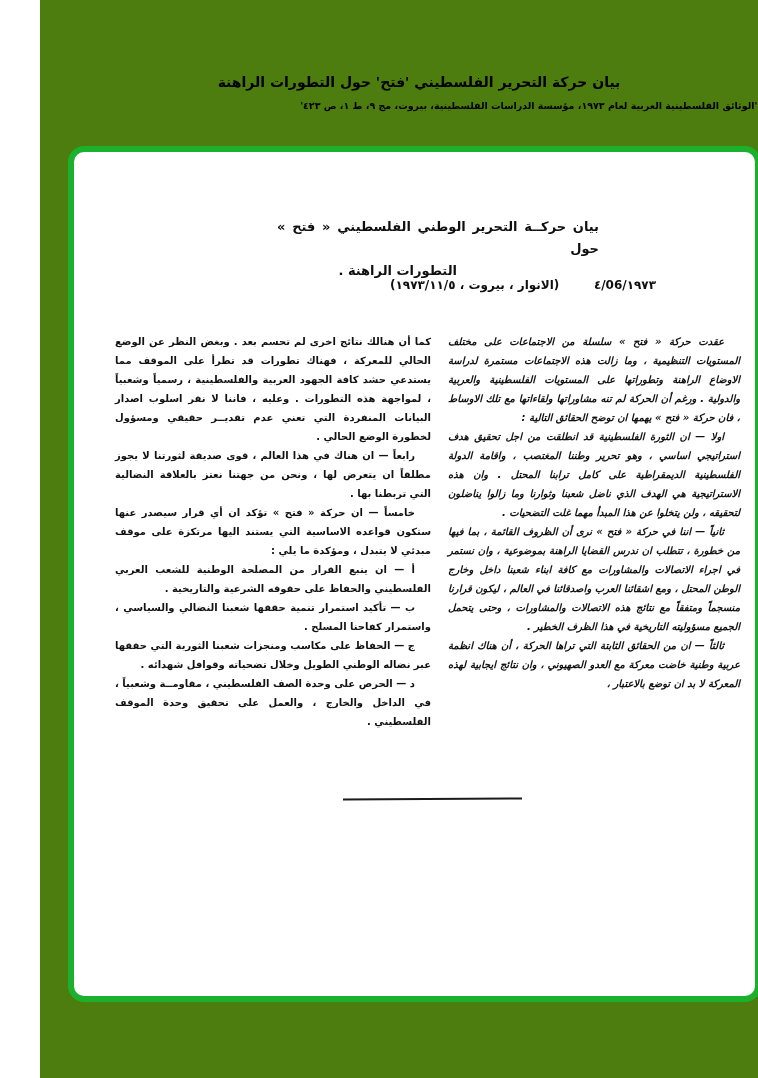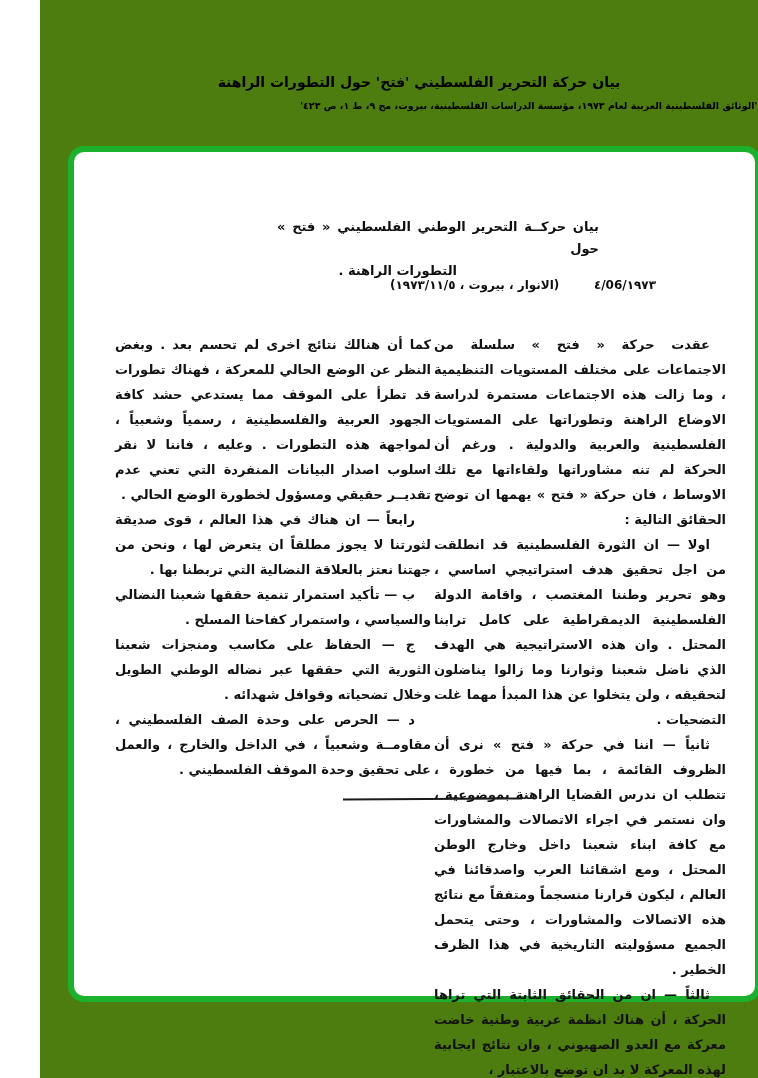--- a/index.html
+++ b/index.html
@@ -37,24 +37,24 @@
   
   .date-row {
     position:absolute; left:316px; top:126px; width:266px;
     display:flex; justify-content:space-between; align-items:baseline;
     font-weight:bold; font-size:12px; color:#0f0f0f;
   }
 
   
   .col {
     position:absolute; top:180px;
-    font-size:13px; font-weight:bold; line-height:25px;
+    font-size:10px; font-weight:bold; line-height:19px;
     text-align:justify; color:#121212;
   }
-  .col-right { left:360px; width:292px; }
+  .col-right { left:374px; width:292px;font-style:italic; }
   .col-left  { left:41px;  width:316px; }
   .col p { margin:0; }
   .col p.indent { text-indent:16px; }
 
   
   .divider {
     position:absolute; left:269px; top:646px; width:179px; height:2px;
     background:#1b1b1b; transform:rotate(-0.4deg);
   }
 </style>
@@ -82,20 +82,22 @@
     <div class="col col-right" dir="rtl">
       <p class="indent">عقدت حركة « فتح » سلسلة من الاجتماعات على مختلف المستويات التنظيمية ، وما زالت هذه الاجتماعات مستمرة لدراسة الاوضاع الراهنة وتطوراتها على المستويات الفلسطينية والعربية والدولية . ورغم أن الحركة لم تنه مشاوراتها ولقاءاتها مع تلك الاوساط ، فان حركة « فتح » يهمها ان توضح الحقائق التالية :</p>
       <p class="indent">اولا — ان الثورة الفلسطينية قد انطلقت من اجل تحقيق هدف استراتيجي اساسي ، وهو تحرير وطننا المغتصب ، واقامة الدولة الفلسطينية الديمقراطية على كامل ترابنا المحتل . وان هذه الاستراتيجية هي الهدف الذي ناضل شعبنا وثوارنا وما زالوا يناضلون لتحقيقه ، ولن يتخلوا عن هذا المبدأ مهما غلت التضحيات .</p>
       <p class="indent">ثانياً — اننا في حركة « فتح » نرى أن الظروف القائمة ، بما فيها من خطورة ، تتطلب ان ندرس القضايا الراهنة بموضوعية ، وان نستمر في اجراء الاتصالات والمشاورات مع كافة ابناء شعبنا داخل وخارج الوطن المحتل ، ومع اشقائنا العرب واصدقائنا في العالم ، ليكون قرارنا منسجماً ومتفقاً مع نتائج هذه الاتصالات والمشاورات ، وحتى يتحمل الجميع مسؤوليته التاريخية في هذا الظرف الخطير .</p>
       <p class="indent">ثالثاً — ان من الحقائق الثابتة التي تراها الحركة ، أن هناك انظمة عربية وطنية خاضت معركة مع العدو الصهيوني ، وان نتائج ايجابية لهذه المعركة لا بد ان توضع بالاعتبار ،</p>
     </div>
 
     <div class="col col-left" dir="rtl">
       <p>كما أن هنالك نتائج اخرى لم تحسم بعد . وبغض النظر عن الوضع الحالي للمعركة ، فهناك تطورات قد تطرأ على الموقف مما يستدعي حشد كافة الجهود العربية والفلسطينية ، رسمياً وشعبياً ، لمواجهة هذه التطورات . وعليه ، فاننا لا نقر اسلوب اصدار البيانات المنفردة التي تعني عدم تقديــر حقيقي ومسؤول لخطورة الوضع الحالي .</p>
       <p class="indent">رابعاً — ان هناك في هذا العالم ، قوى صديقة لثورتنا لا يجوز مطلقاً ان يتعرض لها ، ونحن من جهتنا نعتز بالعلاقة النضالية التي تربطنا بها .</p>
+      <p class="indent">خامساً — ان حركة « فتح » تؤكد ان أي قرار سيصدر عنها ستكون قواعده الاساسية التي يستند اليها مرتكزة على موقف مبدئي لا يتبدل ، ومؤكدة ما يلي :</p>
+      <p class="indent">أ — ان ينبع القرار من المصلحة الوطنية للشعب العربي الفلسطيني والحفاظ على حقوقه الشرعية والتاريخية .</p>
       <p class="indent">ب — تأكيد استمرار تنمية حققها شعبنا النضالي والسياسي ، واستمرار كفاحنا المسلح .</p>
       <p class="indent">ج — الحفاظ على مكاسب ومنجزات شعبنا الثورية التي حققها عبر نضاله الوطني الطويل وخلال تضحياته وقوافل شهدائه .</p>
       <p class="indent">د — الحرص على وحدة الصف الفلسطيني ، مقاومــة وشعبياً ، في الداخل والخارج ، والعمل على تحقيق وحدة الموقف الفلسطيني .</p>
     </div>
 
     <div class="divider"></div>
 
   </div>
 </div>
 

